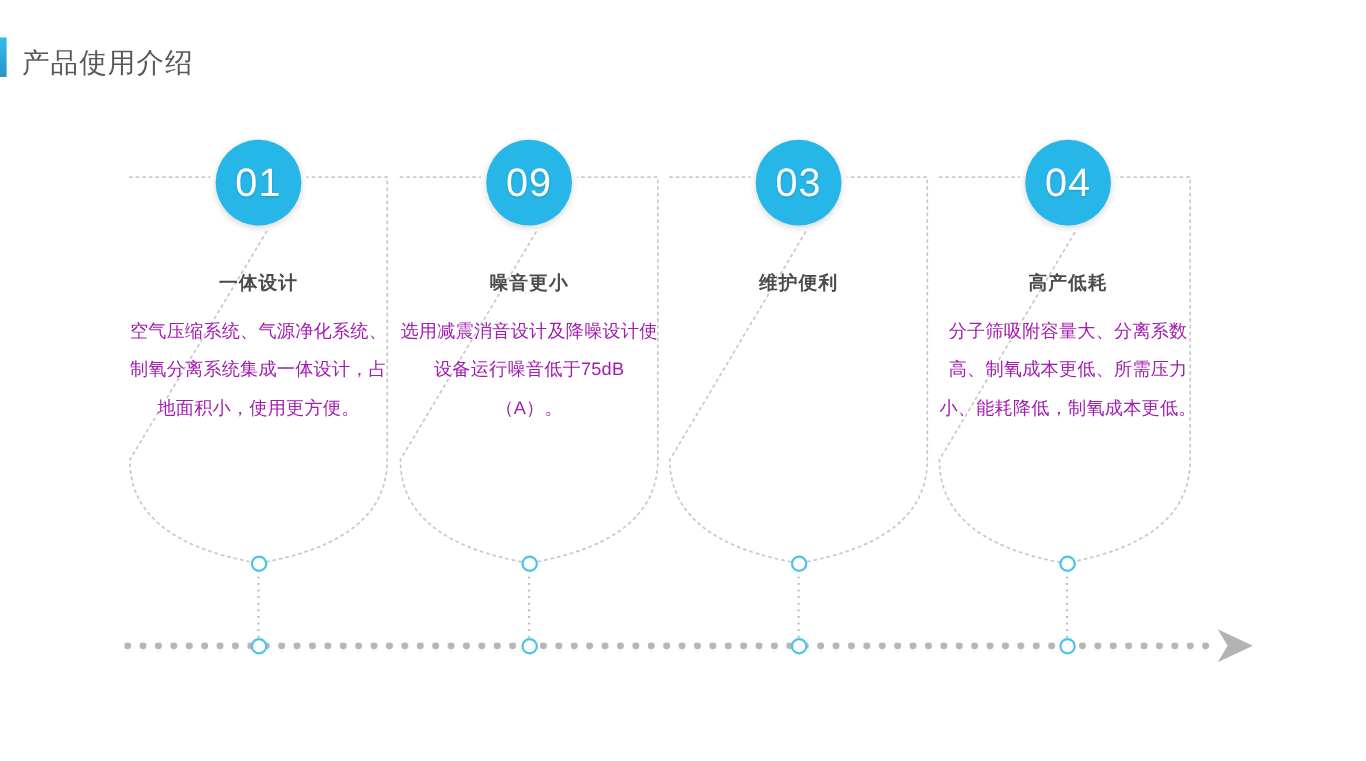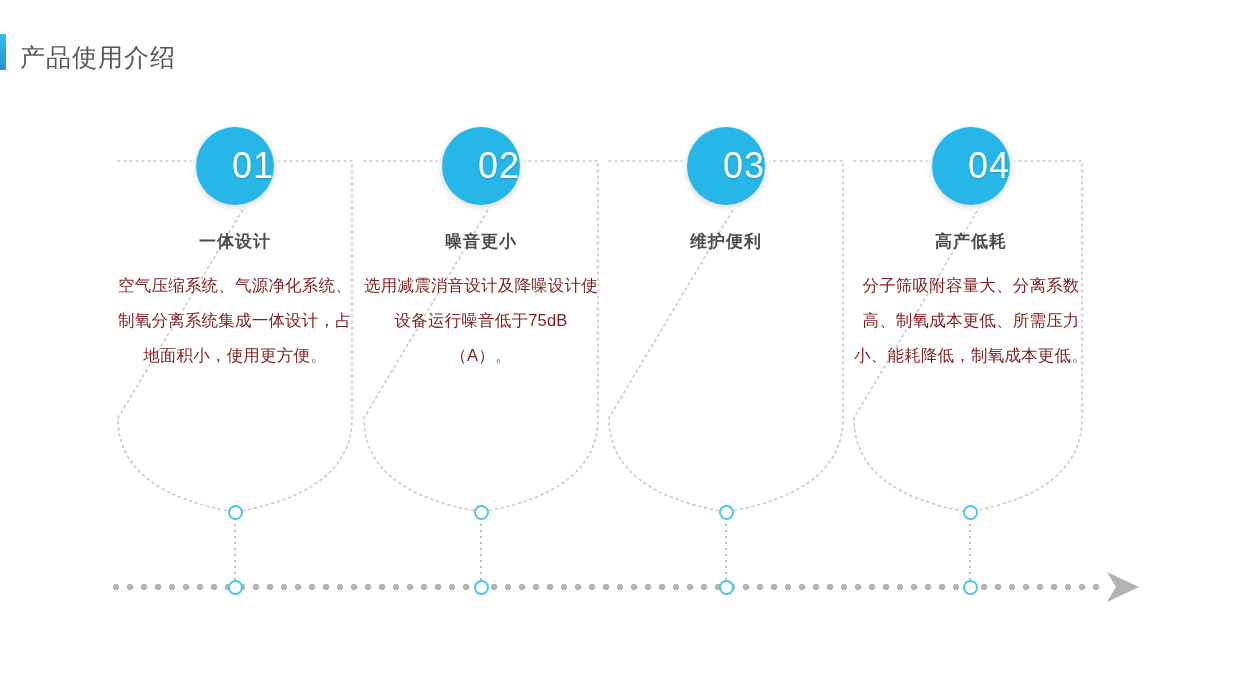--- a/index.html
+++ b/index.html
@@ -69,45 +69,45 @@
   .card {
     position: absolute;
     width: 234px;
     text-align: center;
   }
   .card-title {
     font-size: 17px;
     font-weight: bold;
     color: #4b4b4b;
     letter-spacing: 1px;
-    margin: 0;
+    margin: 16px;
     line-height: 1.2;
   }
   .card-body {
     font-size: 16.5px;
-    color: #7f1d1d;
+    color: #a21caf;
     line-height: 2.1;
     margin: 16px 0 0 0;
     letter-spacing: 0.2px;
     text-align: center;
   }
 
   
   .bubble {
     position: absolute;
     width: 78px;
     height: 78px;
     border-radius: 50%;
     background: #26b6e8;
     color: #ffffff;
     font-size: 36px;
     font-weight: 400;
     display: flex;
     align-items: center;
-    justify-content: flex-end;
+    justify-content: center;
     letter-spacing: 1px;
     box-shadow: 0 2px 7px rgba(0,0,0,0.17), 0 0 0 5px #ffffff;
     text-shadow: 0 1px 2px rgba(0,0,0,0.18);
     z-index: 5;
     line-height: 1;
   }
 
   
   .ring {
     position: absolute;
@@ -177,21 +177,21 @@
   </div>
   <div class="card" style="left:118px; top:232px;">
     <p class="card-title">一体设计</p>
     <p class="card-body">空气压缩系统、气源净化系统、制氧分离系统集成一体设计，占地面积小，使用更方便。</p>
   </div>
   <div class="ring" style="left:228px; top:505px;"></div>
   <div class="connector" style="left:234px;"></div>
   <div class="ring" style="left:228px; top:580px;"></div>
 
   <div class="bubble" style="left:442px; top:127px;">
-    <span>02</span>
+    <span>09</span>
   </div>
   <div class="card" style="left:364px; top:232px;">
     <p class="card-title">噪音更小</p>
     <p class="card-body">选用减震消音设计及降噪设计使设备运行噪音低于75dB（A）。</p>
   </div>
   <div class="ring" style="left:474px; top:505px;"></div>
   <div class="connector" style="left:480px;"></div>
   <div class="ring" style="left:474px; top:580px;"></div>
 
   <div class="bubble" style="left:687px; top:127px;">

